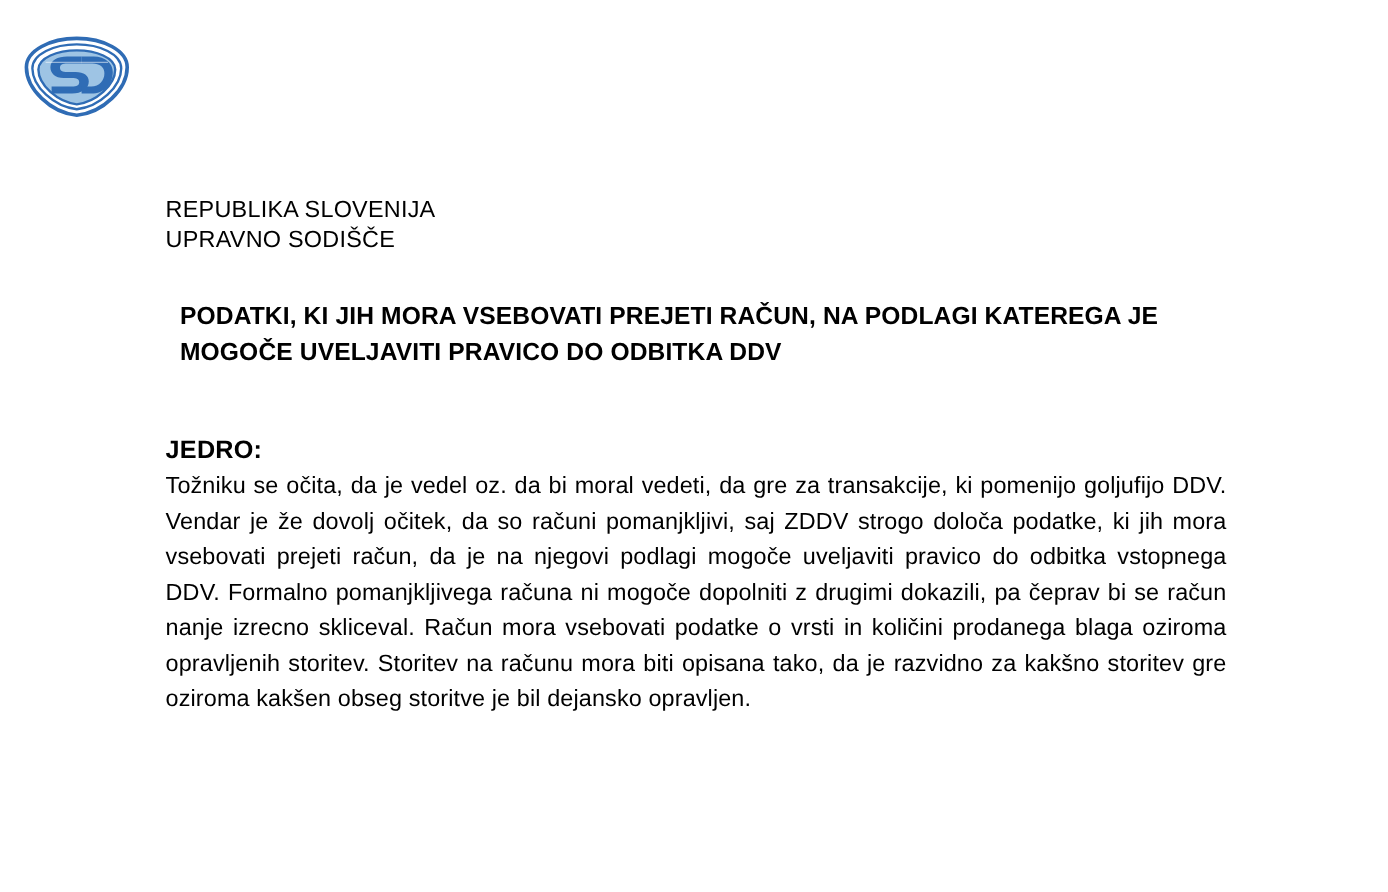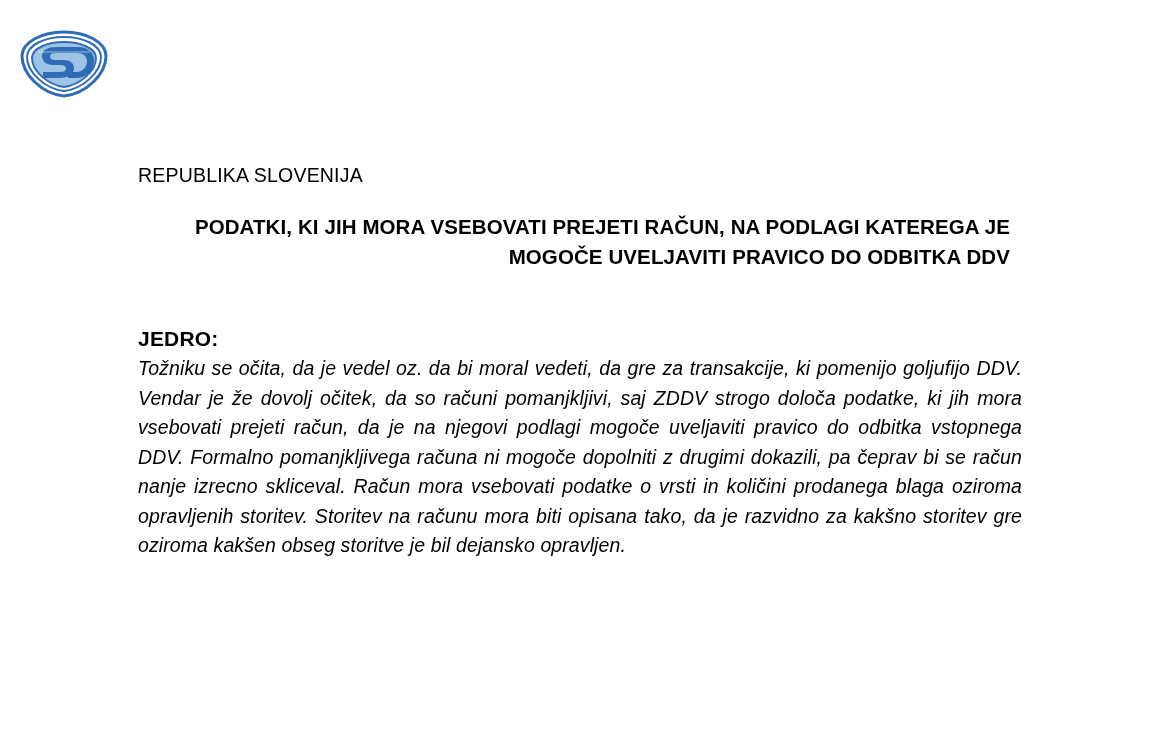--- a/index.html
+++ b/index.html
@@ -47,44 +47,43 @@
   }
 
   .case-block {
     margin-top: 47px;
     font-size: 19.5px;
     line-height: 27px;
     letter-spacing: 0.2px;
   }
 
   .doc-title {
-    margin-top: 24px;
+    margin-top: 36px;
     font-size: 20.5px;
     font-weight: bold;
     line-height: 30px;
-    text-align: right;
+    text-align: left;
     letter-spacing: 0.1px;
     padding: 0 12px;
   }
 
   .section-label {
     margin-top: 55px;
     font-size: 21px;
     font-weight: bold;
     letter-spacing: 0.2px;
   }
 
   .section-text {
     margin-top: 3px;
     font-size: 19.5px;
     line-height: 29.5px;
     text-align: justify;
     text-justify: inter-word;
     letter-spacing: 0.1px;
-    font-style: italic;
   }
 </style>
 </head>
 <body>
 
 <div class="page">
 
   <div class="logo">
     <svg width="92" height="68" viewBox="0 0 92 68" xmlns="http://www.w3.org/2000/svg">
       <g>
@@ -95,20 +94,21 @@
         <path d="M50 17 L60 17 C70 17 76 23 76 30 C76 40 69 48 58 48 L50 48 L50 42 L58 42 C65 42 69 37 69 31 C69 26 65 23 59 23 L50 23 Z" fill="#2f6cb5"></path>
         <path d="M20 22 L72 22" stroke="#ffffff" stroke-width="1.2" opacity="0.5"></path>
       </g>
     </svg>
   </div>
 
   <div class="doc-body">
 
     <div class="court-header">
       <div>REPUBLIKA SLOVENIJA</div>
+      <div>UPRAVNO SODIŠČE</div>
     </div>
 
 
     <div class="doc-title">PODATKI, KI JIH MORA VSEBOVATI PREJETI RAČUN, NA PODLAGI KATEREGA JE MOGOČE UVELJAVITI PRAVICO DO ODBITKA DDV</div>
 
     <div class="section-label">JEDRO:</div>
     <div class="section-text">Tožniku se očita, da je vedel oz. da bi moral vedeti, da gre za transakcije, ki pomenijo goljufijo DDV. Vendar je že dovolj očitek, da so računi pomanjkljivi, saj ZDDV strogo določa podatke, ki jih mora vsebovati prejeti račun, da je na njegovi podlagi mogoče uveljaviti pravico do odbitka vstopnega DDV. Formalno pomanjkljivega računa ni mogoče dopolniti z drugimi dokazili, pa čeprav bi se račun nanje izrecno skliceval. Račun mora vsebovati podatke o vrsti in količini prodanega blaga oziroma opravljenih storitev. Storitev na računu mora biti opisana tako, da je razvidno za kakšno storitev gre oziroma kakšen obseg storitve je bil dejansko opravljen.</div>
 
   </div>
 

